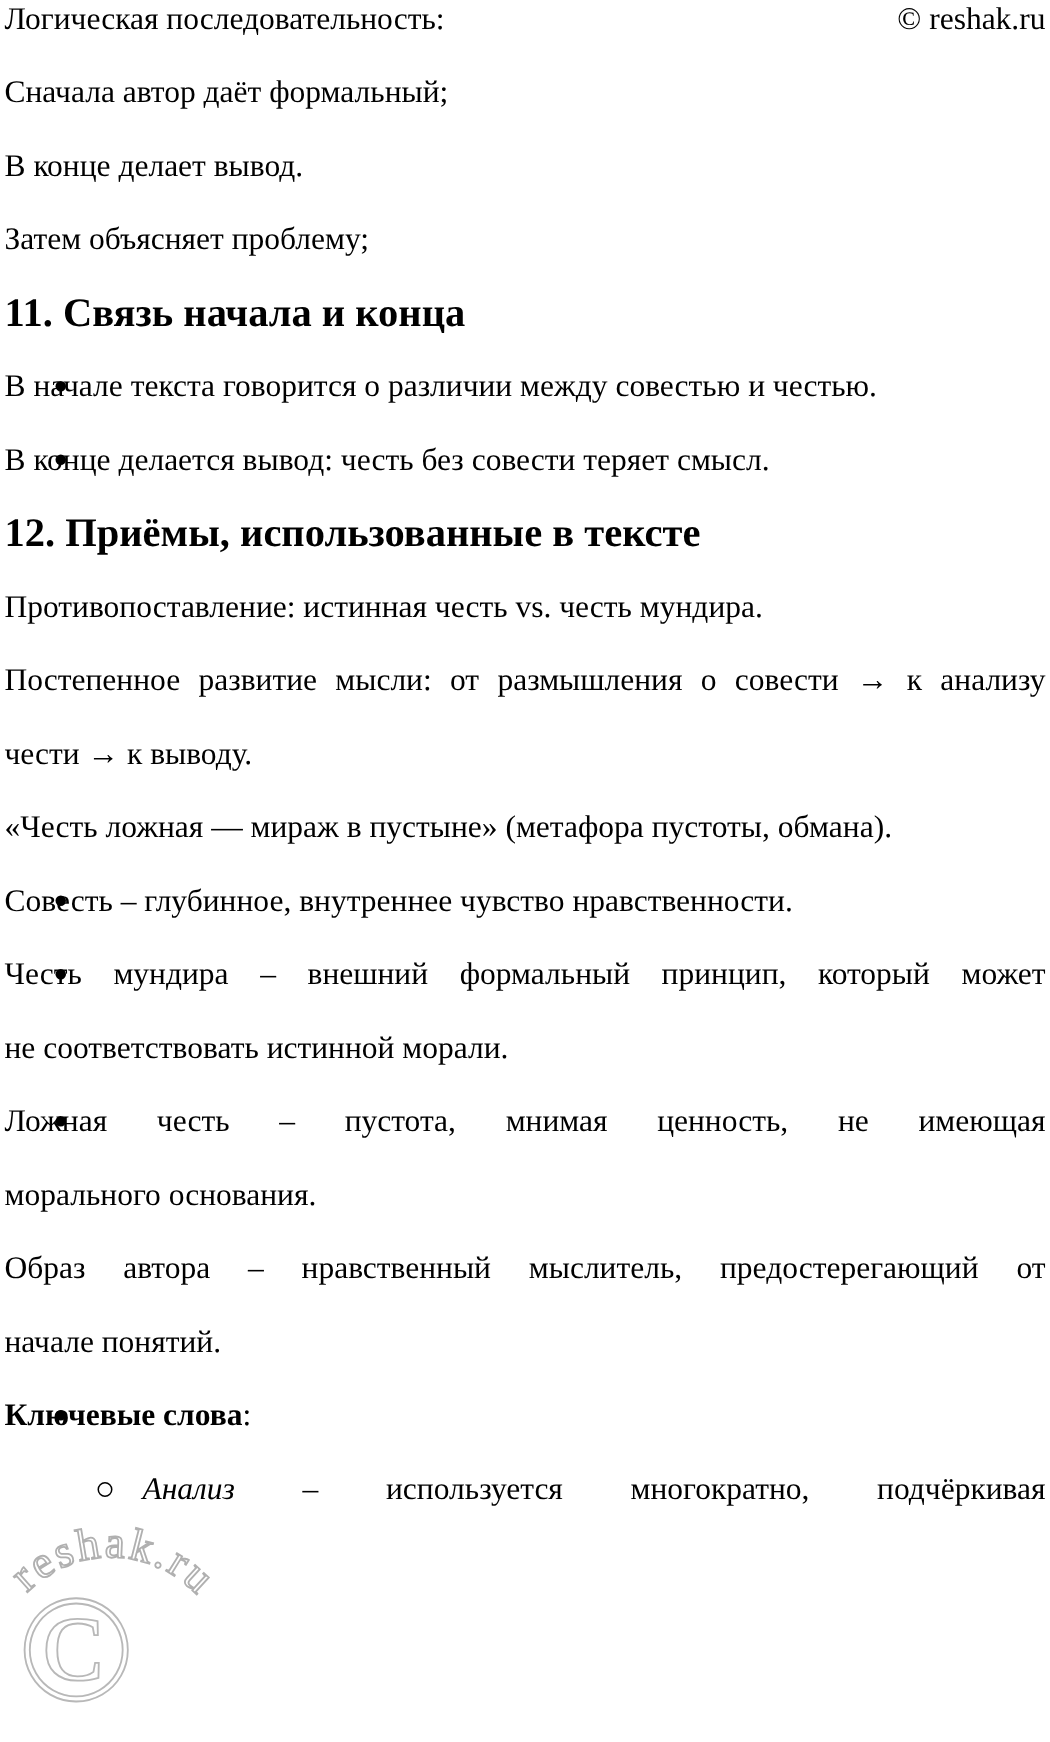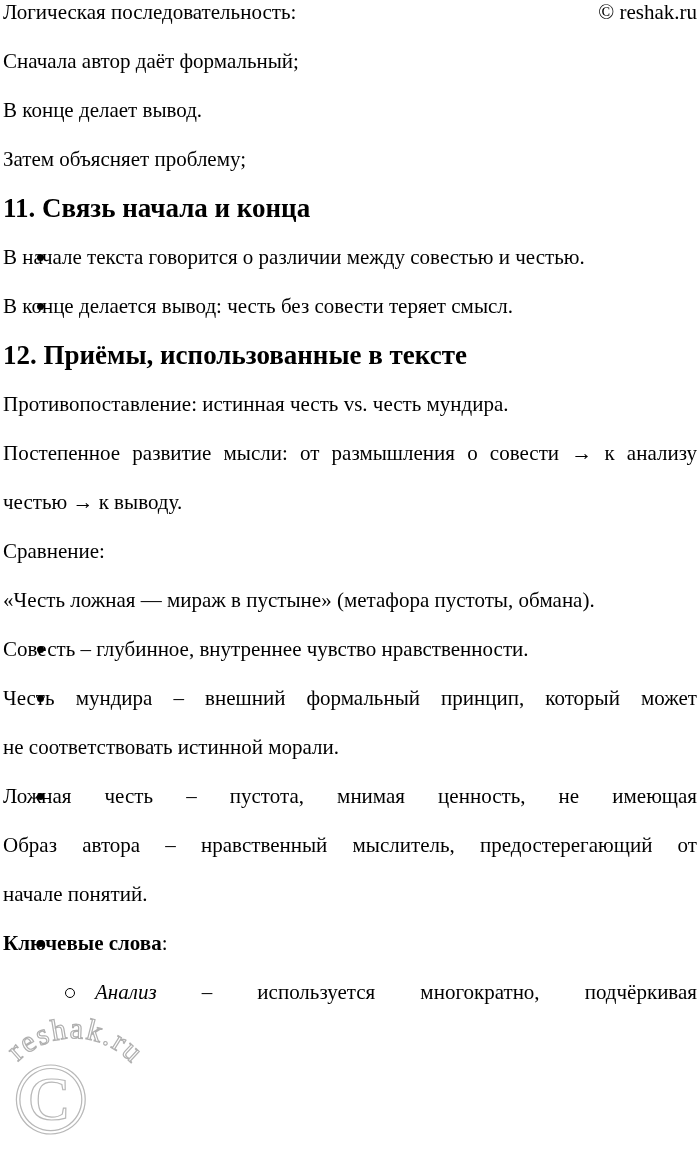--- a/index.html
+++ b/index.html
@@ -97,41 +97,41 @@
   <div class="li">
     <span class="dot"></span>
     <div>В конце делается вывод: честь без совести теряет смысл.</div>
   </div>
 
   <h2 class="sec-h">12. Приёмы, использованные в тексте</h2>
 
   <p>Противопоставление: истинная честь vs. честь мундира.</p>
   <div>
     <div class="jl">Постепенное развитие мысли: от размышления о совести → к анализу</div>
-    <div>честью → к выводу.</div>
+    <div>чести → к выводу.</div>
   </div>
-  <p>Сравнение:</p>
   <p>«Честь ложная — мираж в пустыне» (метафора пустоты, обмана).</p>
 
 
   <div class="li">
     <span class="dot"></span>
     <div>Совесть – глубинное, внутреннее чувство нравственности.</div>
   </div>
   <div class="li">
     <span class="dot"></span>
     <div>
       <div class="jl">Честь мундира – внешний формальный принцип, который может</div>
       <div>не соответствовать истинной морали.</div>
     </div>
   </div>
   <div class="li">
     <span class="dot"></span>
     <div>
       <div class="jl">Ложная честь – пустота, мнимая ценность, не имеющая</div>
+      <div>морального основания.</div>
     </div>
   </div>
 
   <div>
     <div class="jl">Образ автора – нравственный мыслитель, предостерегающий от</div>
     <div>начале понятий.</div>
   </div>
 
 
   <div class="li">

